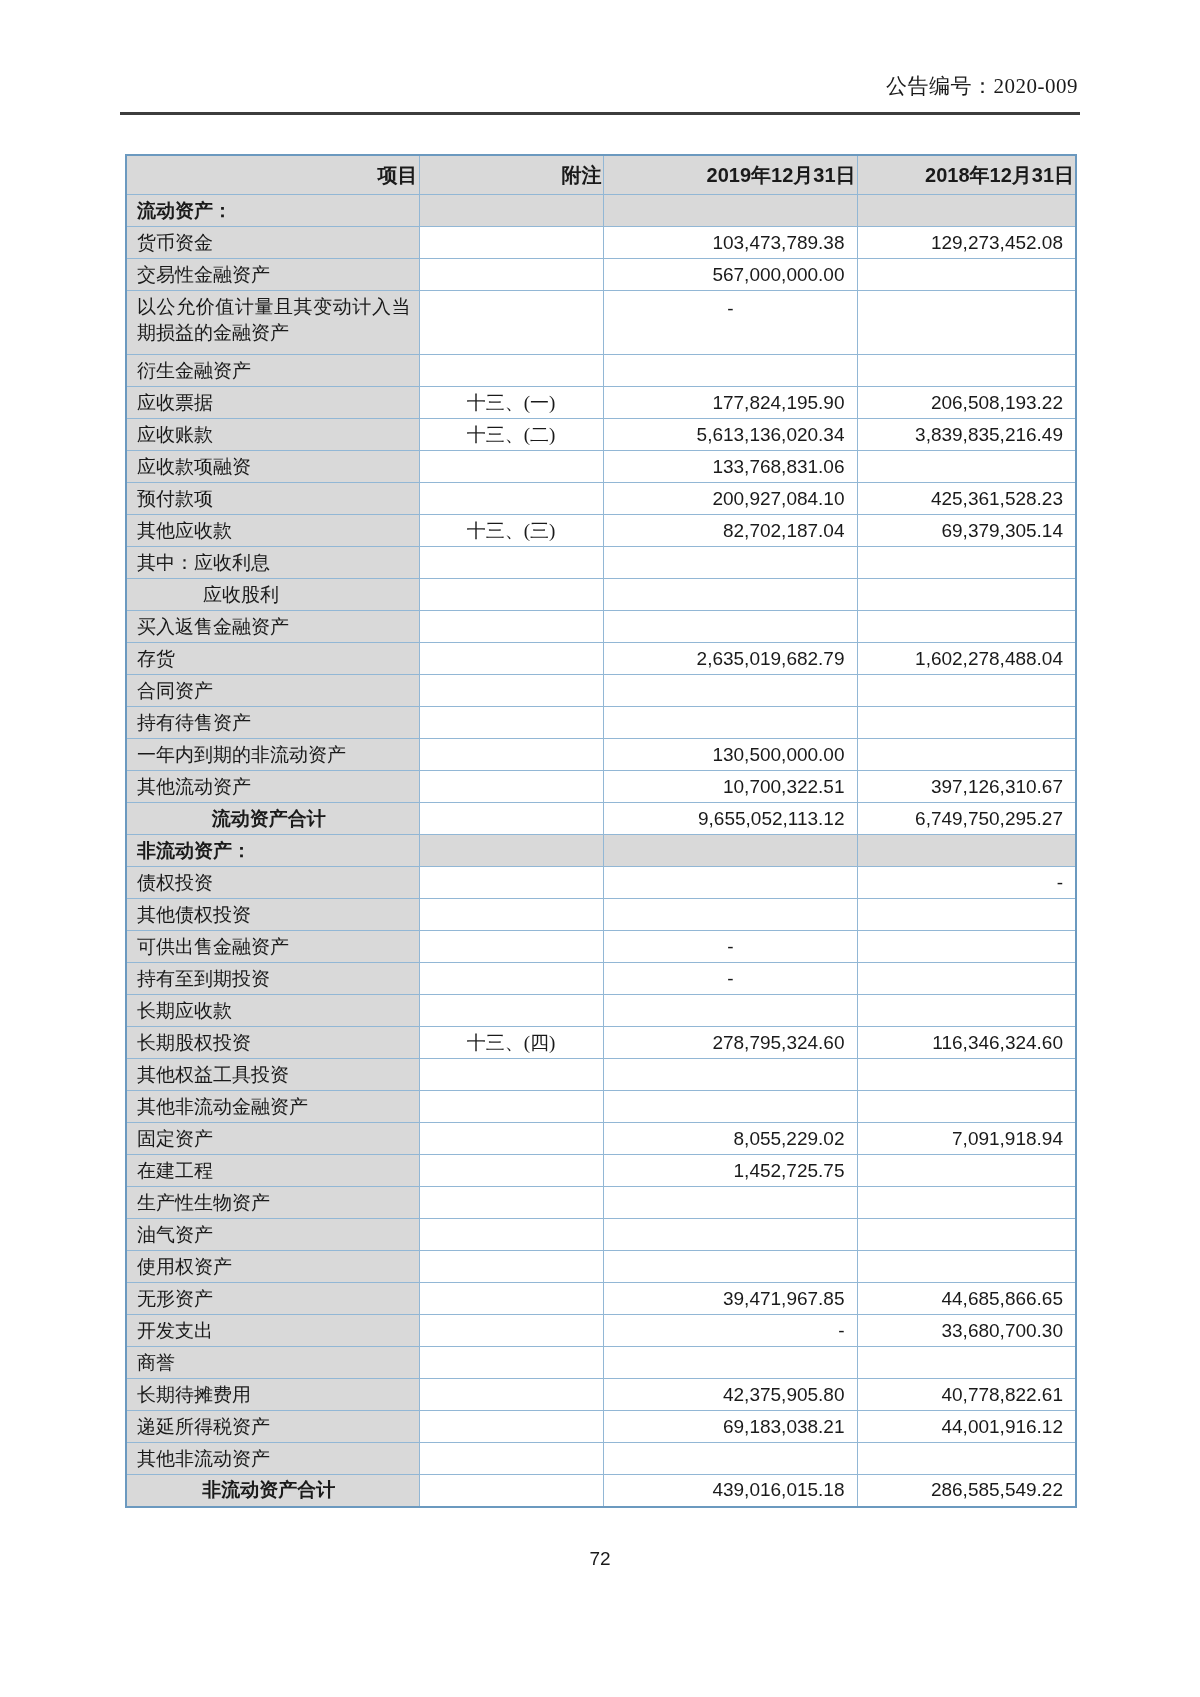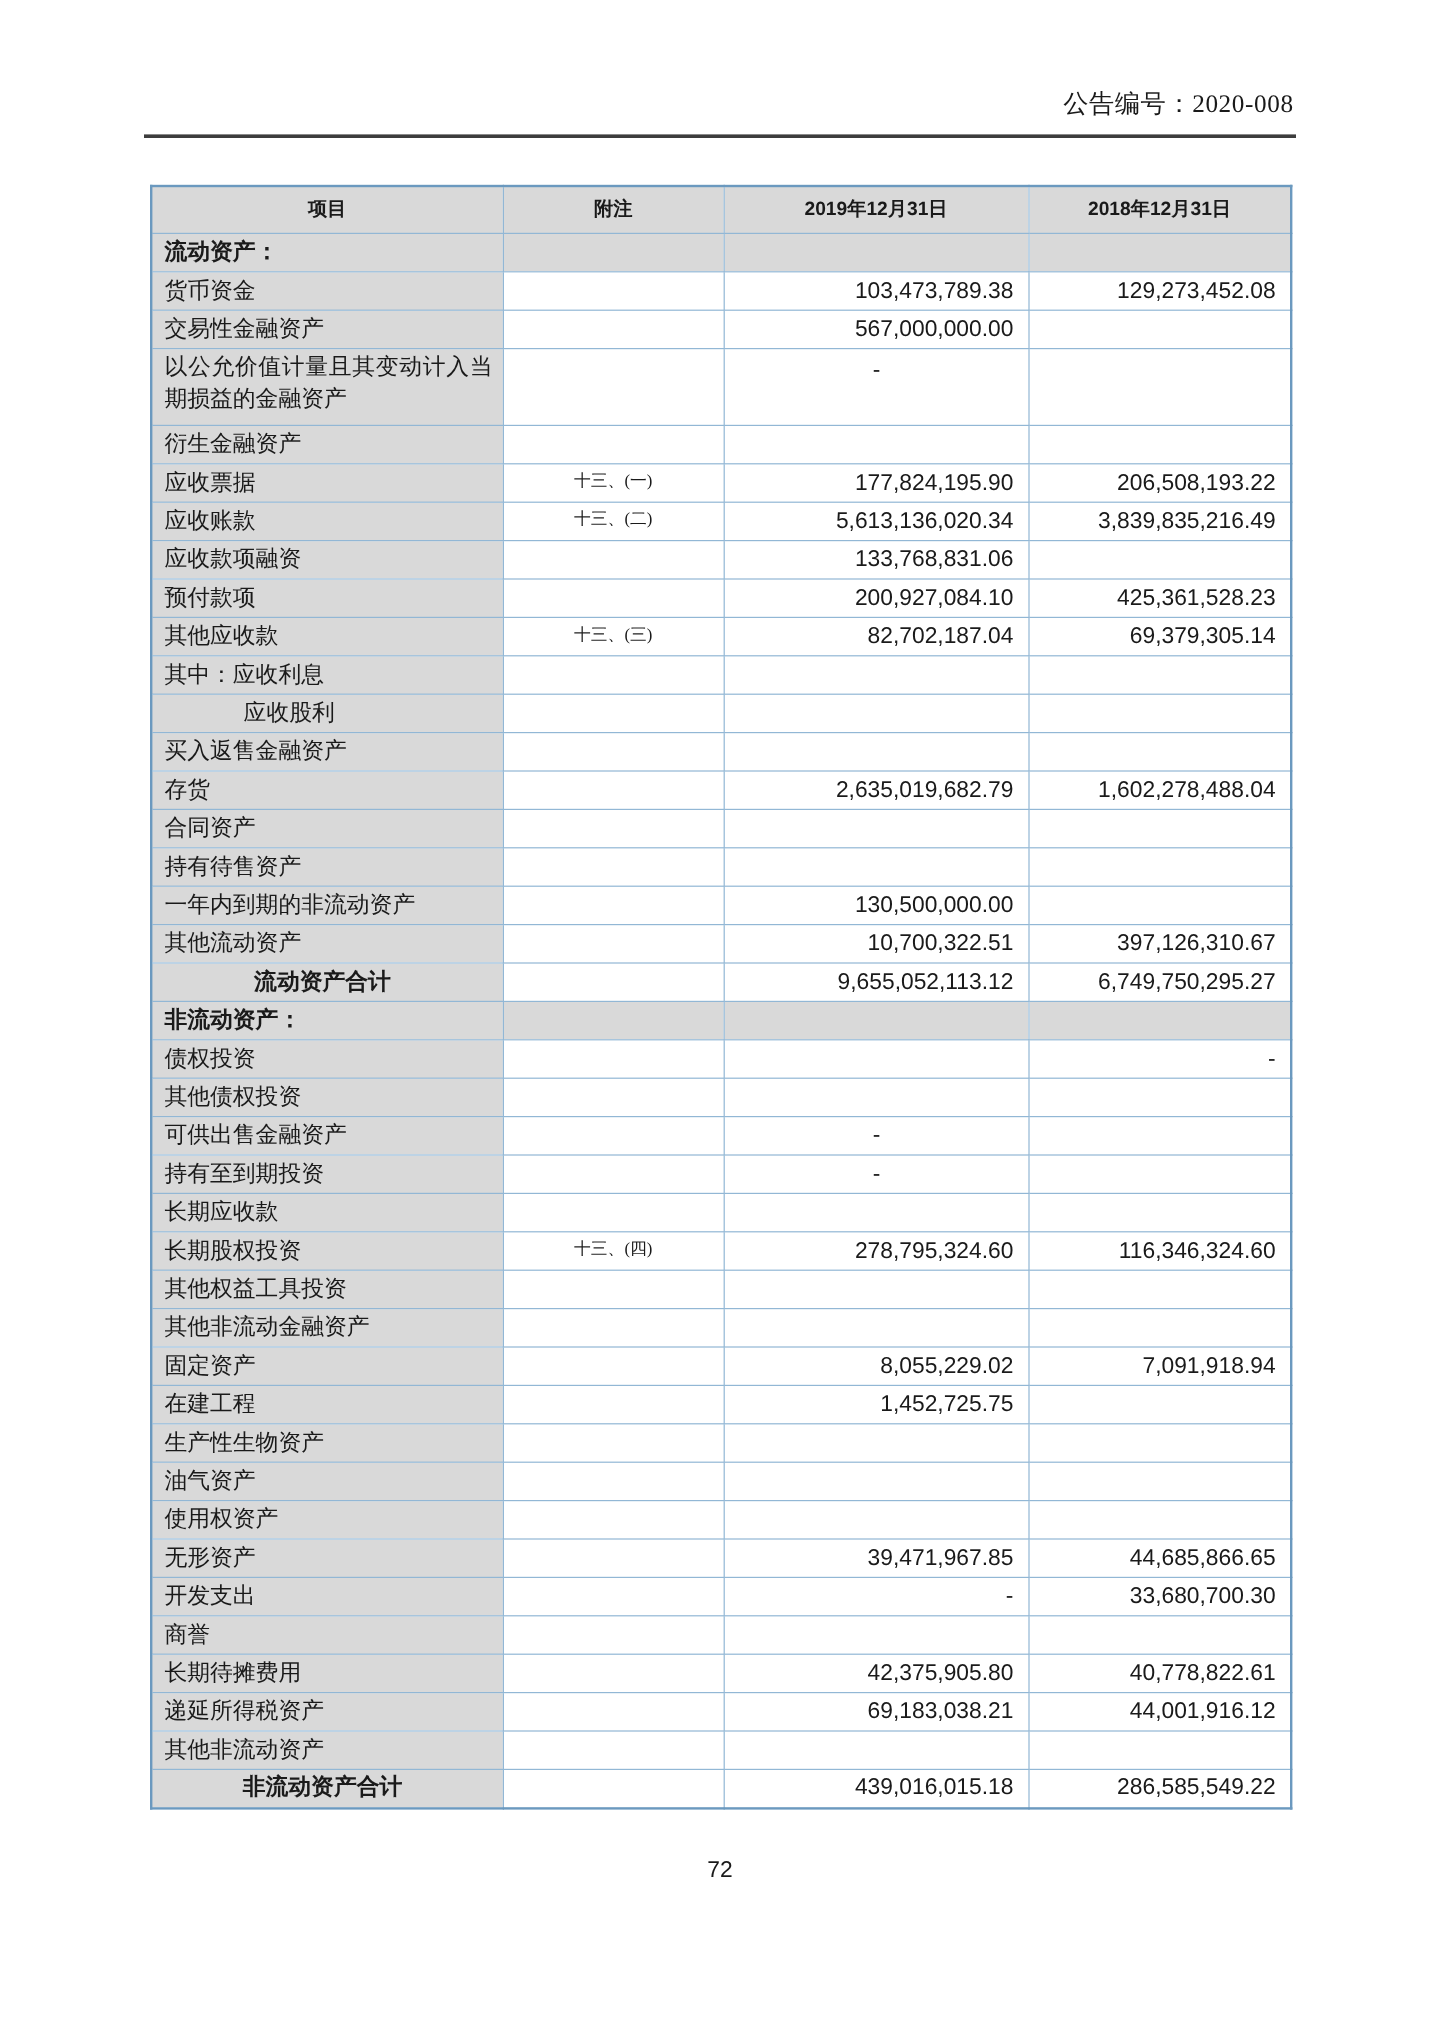--- a/index.html
+++ b/index.html
@@ -28,30 +28,30 @@
     border-collapse:collapse;table-layout:fixed;
     border:2px solid var(--outer);
   }
   table.sheet th,table.sheet td{
     border:1px solid var(--inner);
     overflow:hidden;vertical-align:middle;
     line-height:1.35;
   }
   thead th{
     height:36px;background:var(--shade);
-    font-weight:bold;font-size:16px;text-align:center;
+    font-weight:bold;font-size:20px;text-align:right;
     font-family:"Liberation Sans","DejaVu Sans",sans-serif;
   }
   thead th.cjk{font-family:"Liberation Serif","DejaVu Serif",serif;}
   tbody tr{height:32px;}
   tbody tr.tall{height:64px;}
   td.c-label{
     background:var(--shade);font-size:19px;padding:0 8px 0 10px;
   }
-  td.c-note{text-align:center;font-size:14px;}
+  td.c-note{text-align:center;font-size:19px;}
   td.c-val{
     text-align:right;padding-right:12px;font-size:19px;
     font-family:"Liberation Sans","DejaVu Sans",sans-serif;
   }
   td.c-val.center{text-align:center;padding-right:0;}
   tr.section td{background:var(--shade);}
   tr.section td.c-label{font-weight:bold;}
   tr.total td.c-label{font-weight:bold;text-align:center;padding-left:0;}
   td.indent{padding-left:76px;}
   tr.tall td.c-label{vertical-align:top;padding-top:3px;text-align:justify;}
@@ -59,21 +59,21 @@
   .page-number{
     position:absolute;top:1548px;left:0;width:1200px;text-align:center;
     font-size:19px;font-family:"Liberation Sans","DejaVu Sans",sans-serif;
   }
 </style>
 </head>
 <body>
 
 <div class="page">
 
-  <div class="announcement">公告编号：2020-008</div>
+  <div class="announcement">公告编号：2020-009</div>
 
   <div class="rule"></div>
 
   <table class="sheet">
     <colgroup>
       <col style="width:293px">
       <col style="width:184px">
       <col style="width:254px">
       <col style="width:219px">
     </colgroup>

